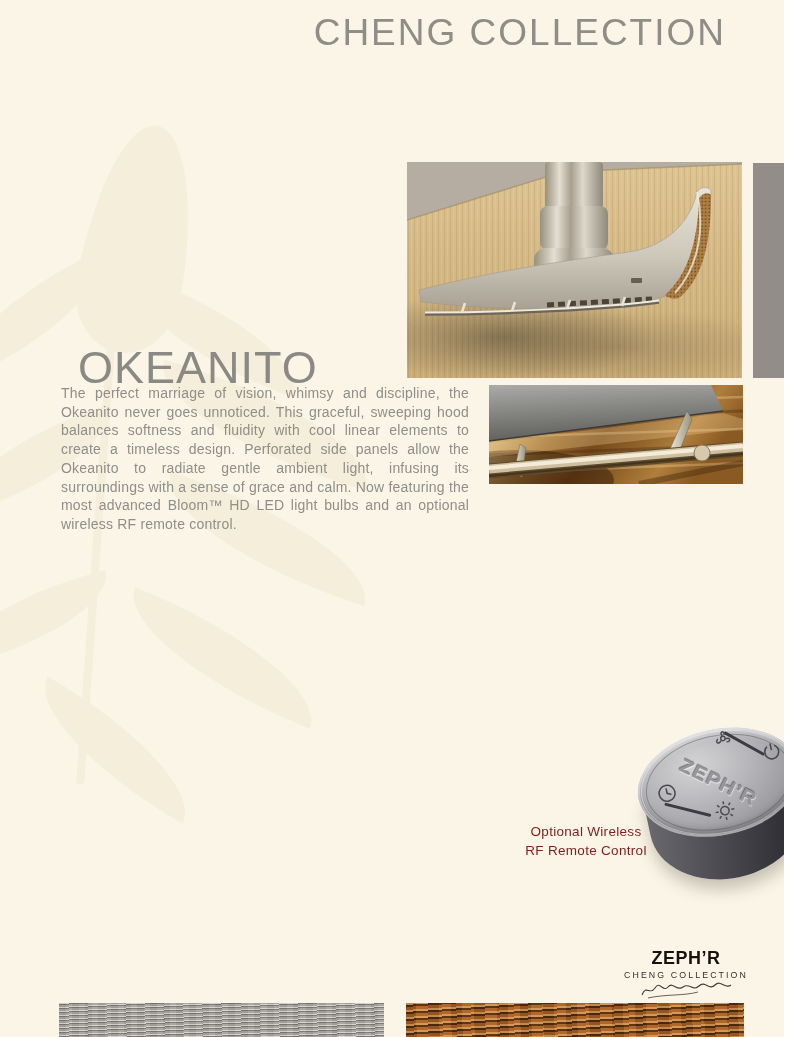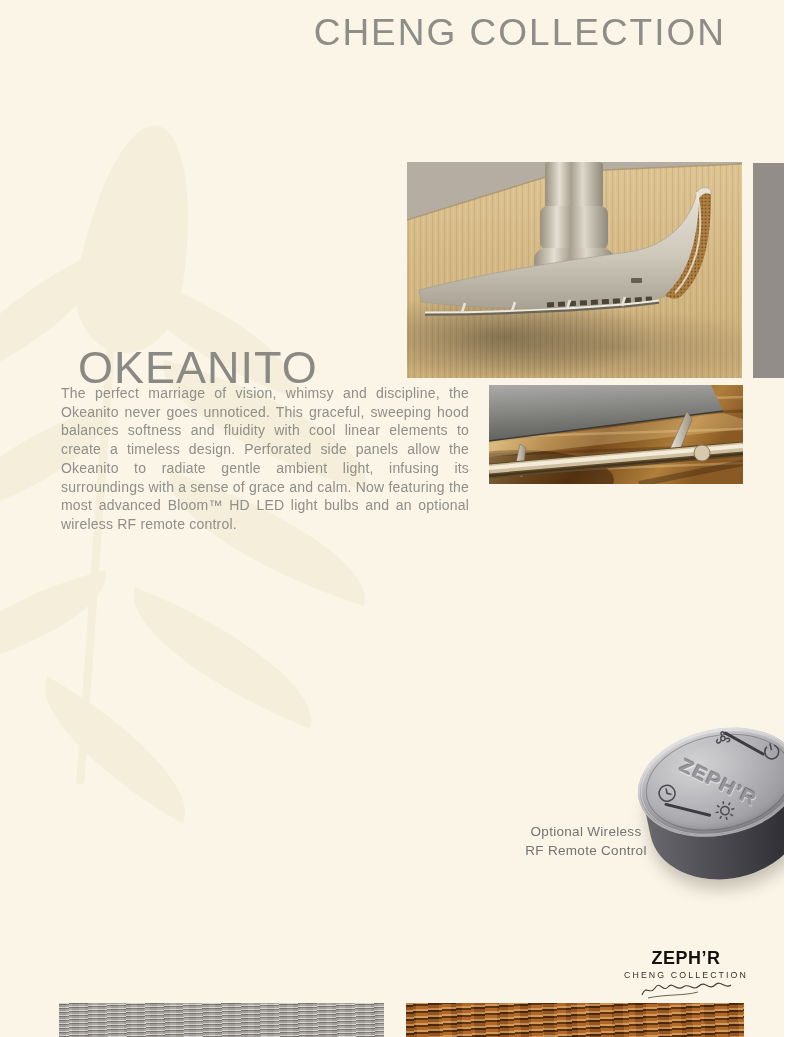--- a/index.html
+++ b/index.html
@@ -32,21 +32,21 @@
   .product-copy{
     position:absolute;left:61px;top:384px;width:408px;
     font-size:14px;line-height:18.7px;letter-spacing:.2px;
     text-align:justify;color:#8f8e88;
   }
   
   .detail{position:absolute;left:489px;top:385px;width:254px;height:99px;overflow:hidden;}
   
   .remote-caption{
     position:absolute;left:501px;top:822px;width:170px;
-    text-align:center;font-size:13.5px;line-height:19px;color:#737373;letter-spacing:.3px;
+    text-align:center;font-size:13.5px;line-height:19px;color:#7f1d1d;letter-spacing:.3px;
   }
   
   .puck{position:absolute;left:643px;top:728px;width:170px;height:165px;transform:rotate(-12deg);}
   .puck-side{
     position:absolute;left:4px;top:52px;width:156px;height:98px;
     background:linear-gradient(100deg,#6a6a6f 0%,#4a4a50 45%,#333339 78%,#28282e 100%);
     border-radius:0 0 50% 50% / 0 0 60% 60%;
     box-shadow:0 10px 16px rgba(80,72,58,.3);
   }
   .puck-face{

